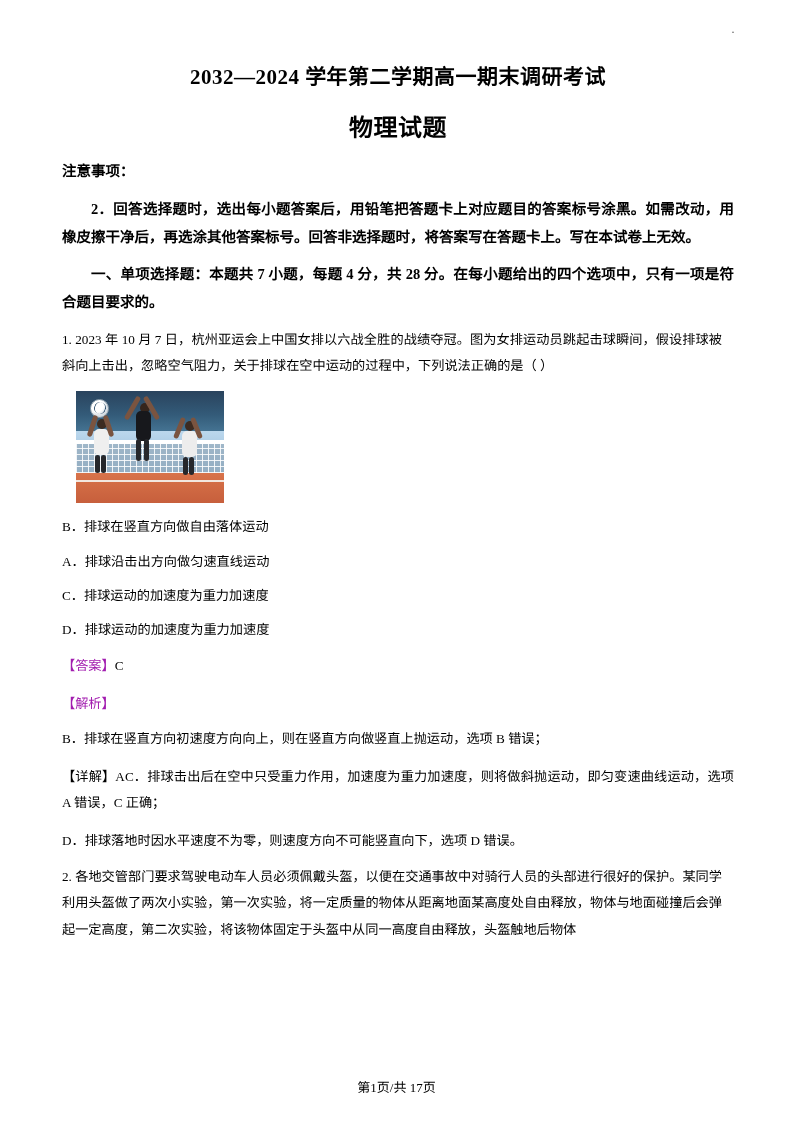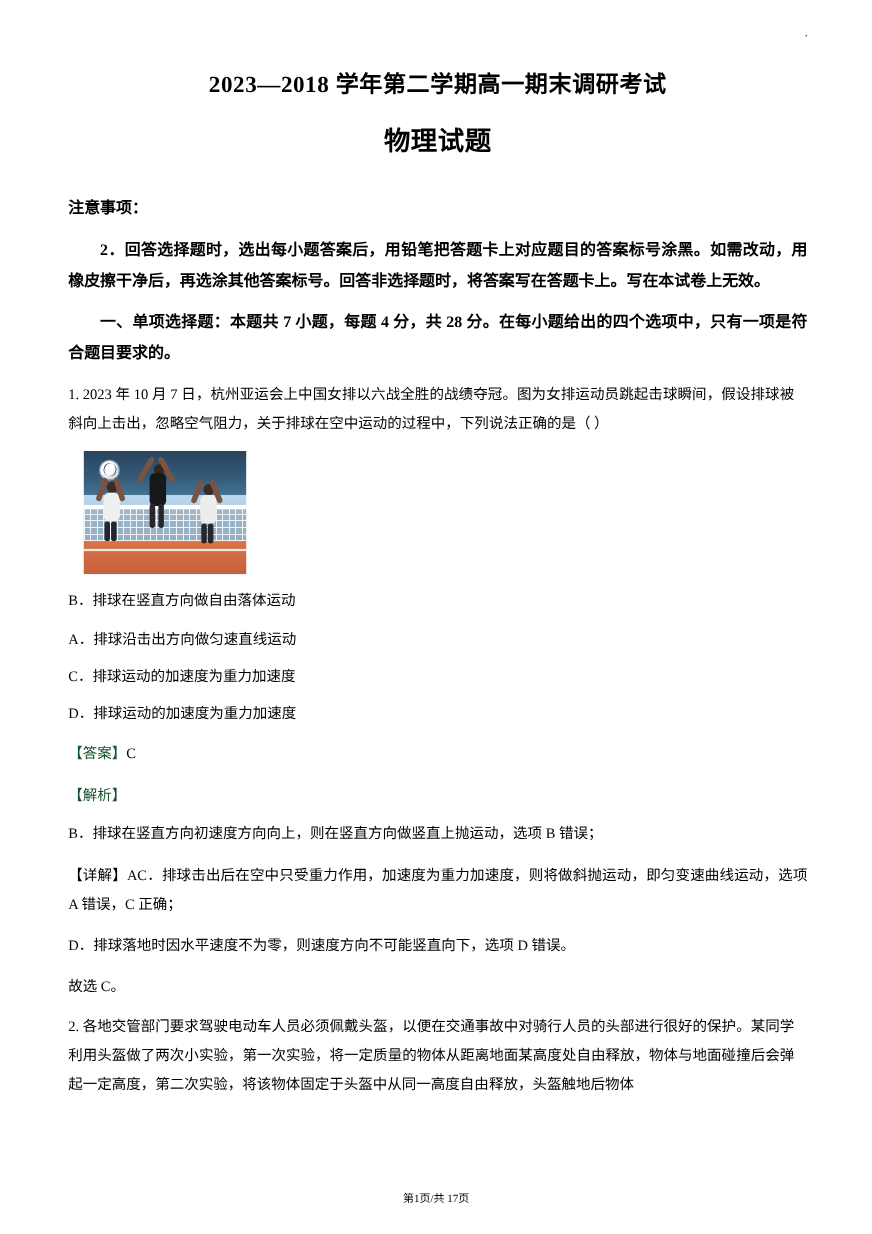--- a/index.html
+++ b/index.html
@@ -47,21 +47,21 @@
   h2.doc-subtitle {
     font-size: 24px;
     font-weight: bold;
     text-align: center;
     margin: 18px 0 0 0;
     letter-spacing: 0.5px;
   }
   .notice-head {
     font-size: 14.5px;
     font-weight: bold;
-    margin-top: 34px;
+    margin-top: 16px;
   }
   p.block {
     font-size: 14.5px;
     line-height: 1.95;
     margin: 9px 0 0 0;
     text-align: justify;
   }
   p.bold {
     font-weight: bold;
   }
@@ -73,21 +73,21 @@
     line-height: 2.0;
     margin: 10px 12px 0 0;
     text-align: justify;
   }
   .opt {
     font-size: 13.2px;
     line-height: 1.6;
     margin: 13px 0 0 0;
   }
   .ans-label {
-    color: #14532d;
+    color: #a21caf;
   }
   .ansline {
     font-size: 13.2px;
     line-height: 1.8;
     margin: 14px 0 0 0;
   }
   .analysis-line {
     font-size: 13.2px;
     line-height: 2.0;
     margin: 11px 0 0 0;
@@ -178,34 +178,34 @@
     position: absolute;
     width: 5px; height: 18px;
     border-radius: 3px;
     background: #26272b;
   }
   .footer {
     position: absolute;
     left: 0; right: 0;
     bottom: 26px;
     text-align: center;
-    font-size: 10px;
+    font-size: 13px;
     font-family: "Liberation Serif", "DejaVu Serif", serif;
   }
 </style>
 </head>
 <body>
 
 <div class="page">
 
   <div class="top-dot">·</div>
 
   <div class="content">
 
-    <h1 class="doc-title">2023—2018 学年第二学期高一期末调研考试</h1>
+    <h1 class="doc-title">2032—2024 学年第二学期高一期末调研考试</h1>
     <h2 class="doc-subtitle">物理试题</h2>
 
     <p class="notice-head">注意事项：</p>
     <p class="block bold indent">2．回答选择题时，选出每小题答案后，用铅笔把答题卡上对应题目的答案标号涂黑。如需改动，用橡皮擦干净后，再选涂其他答案标号。回答非选择题时，将答案写在答题卡上。写在本试卷上无效。</p>
 
     <p class="block bold indent">一、单项选择题：本题共 7 小题，每题 4 分，共 28 分。在每小题给出的四个选项中，只有一项是符合题目要求的。</p>
 
     <p class="q-text">1. 2023 年 10 月 7 日，杭州亚运会上中国女排以六战全胜的战绩夺冠。图为女排运动员跳起击球瞬间，假设排球被斜向上击出，忽略空气阻力，关于排球在空中运动的过程中，下列说法正确的是（        ）</p>
 
     <div class="figure">
@@ -252,20 +252,19 @@
     <p class="opt">D．排球运动的加速度为重力加速度</p>
 
     <p class="ansline">
       <span class="ans-label">【答案】</span><span>C</span>
     </p>
     <p class="ansline ans-label">【解析】</p>
 
     <p class="analysis-line">B．排球在竖直方向初速度方向向上，则在竖直方向做竖直上抛运动，选项 B 错误；</p>
     <p class="analysis-line">【详解】AC．排球击出后在空中只受重力作用，加速度为重力加速度，则将做斜抛运动，即匀变速曲线运动，选项 A 错误，C 正确；</p>
     <p class="analysis-line">D．排球落地时因水平速度不为零，则速度方向不可能竖直向下，选项 D 错误。</p>
-    <p class="analysis-line">故选 C。</p>
 
     <p class="q-text">2. 各地交管部门要求驾驶电动车人员必须佩戴头盔，以便在交通事故中对骑行人员的头部进行很好的保护。某同学利用头盔做了两次小实验，第一次实验，将一定质量的物体从距离地面某高度处自由释放，物体与地面碰撞后会弹起一定高度，第二次实验，将该物体固定于头盔中从同一高度自由释放，头盔触地后物体</p>
 
   </div>
 
   <div class="footer">第1页/共 17页</div>
 </div>
 
 </body></html>

